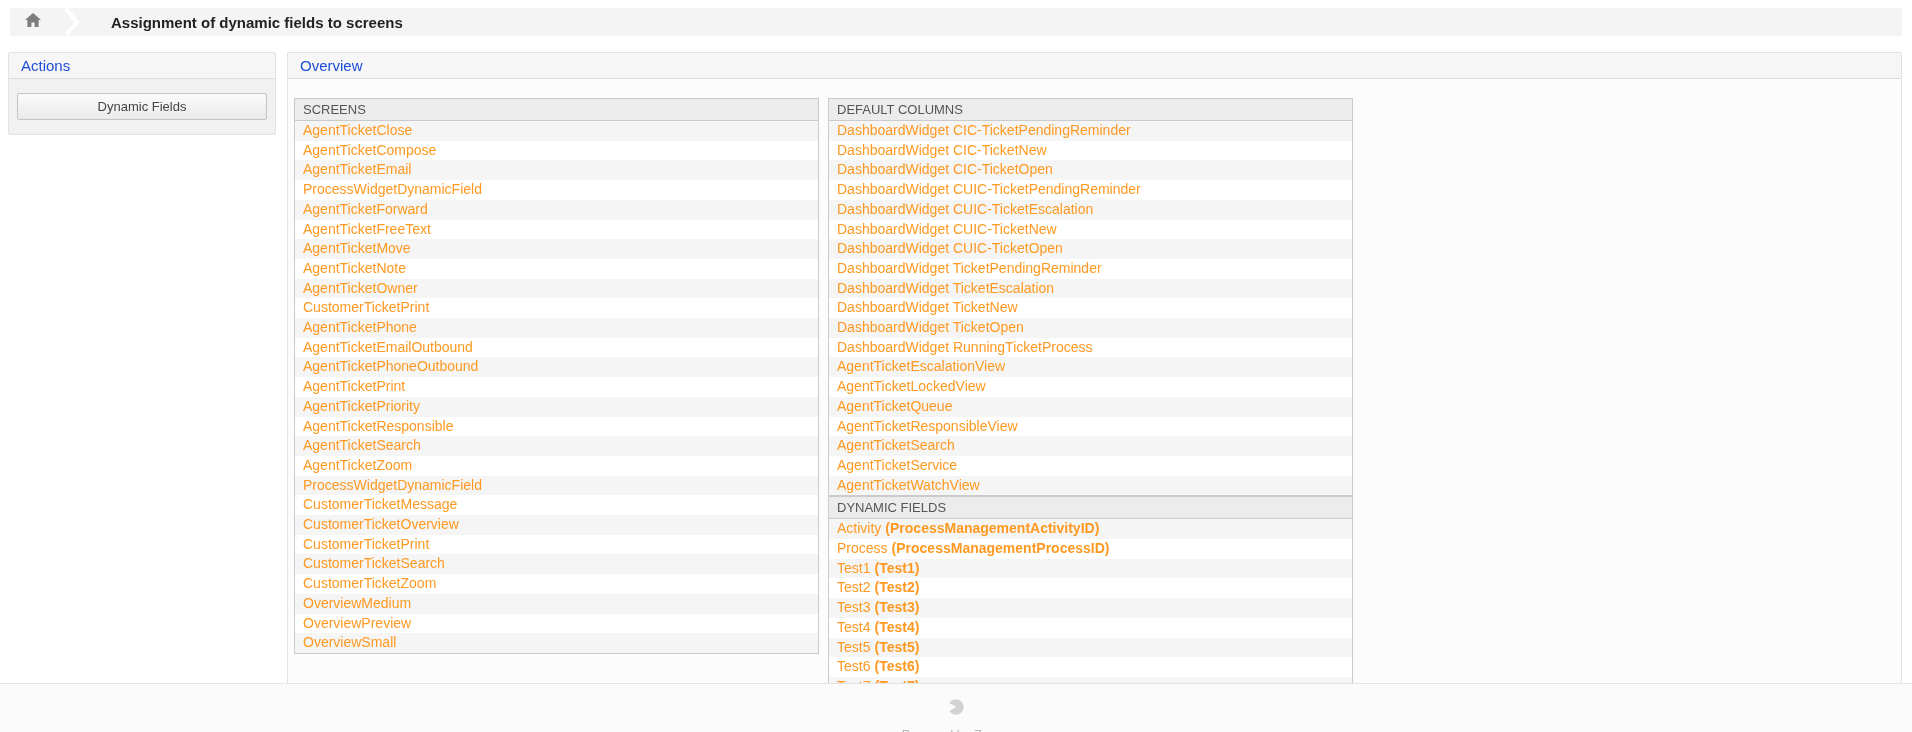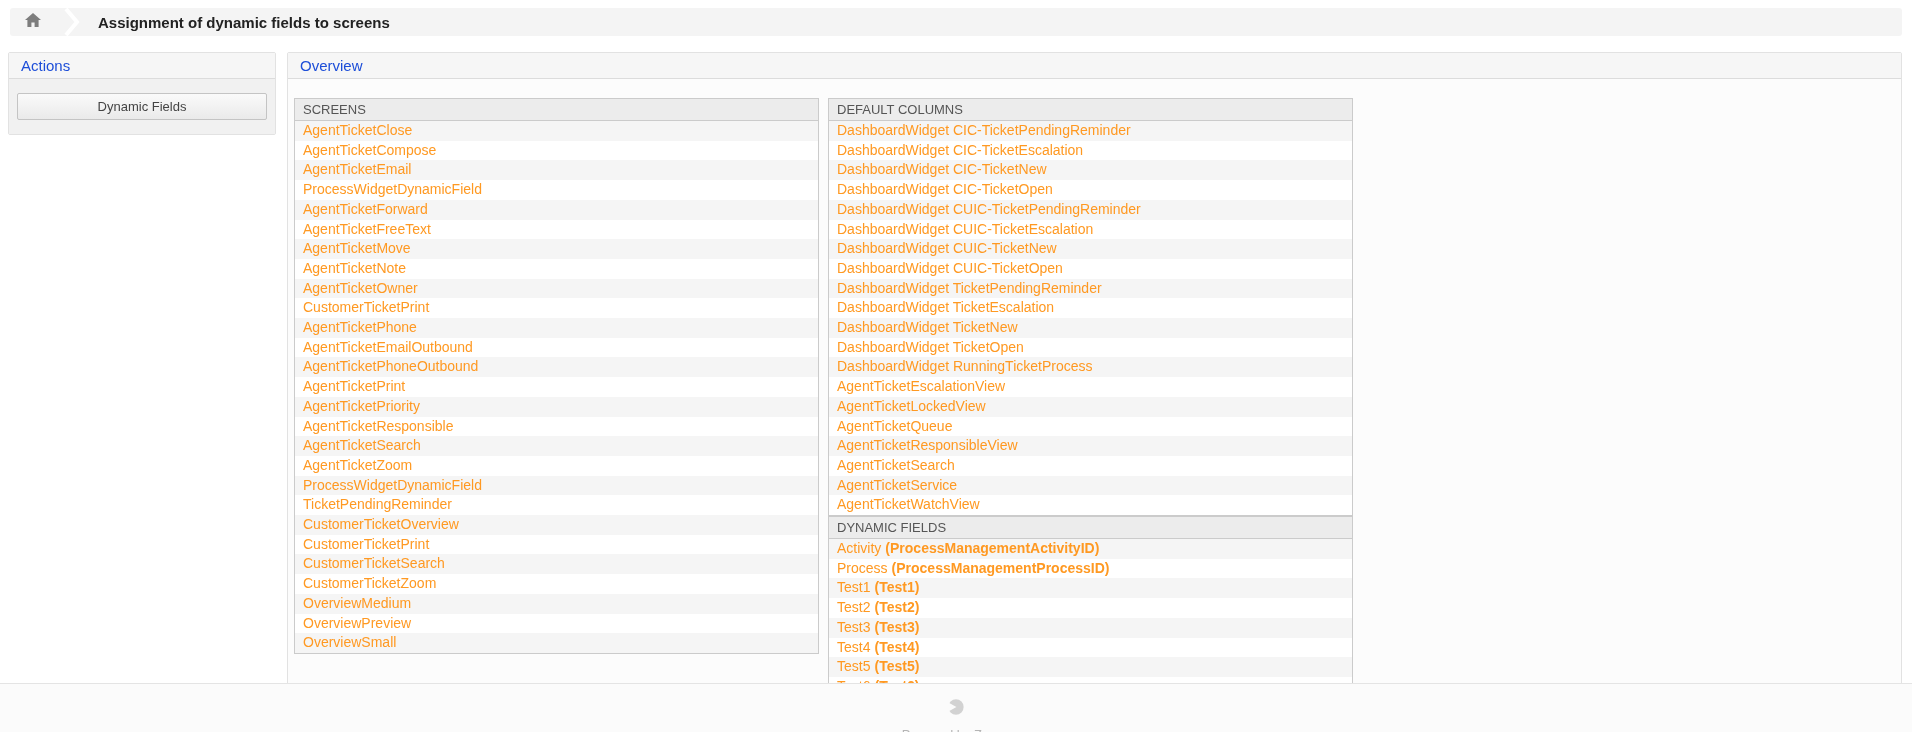--- a/index.html
+++ b/index.html
@@ -10,21 +10,21 @@
   }
 
   
   .crumb-bar {
     position:absolute; left:10px; right:10px; top:8px; height:28px;
     background:#f4f4f4; border-radius:3px;
     display:flex; align-items:center;
   }
   .home-link { width:46px; height:28px; display:flex; align-items:center; justify-content:center; cursor:pointer; }
   .crumb-sep { width:22px; height:28px; margin-left:8px; display:flex; align-items:center; }
-  .crumb-title { margin-left:12px; font-size:15px; font-weight:bold; color:#222; }
+  .crumb-title { margin-left:25px; font-size:15px; font-weight:bold; color:#222; }
 
   
   .sidebar { position:absolute; left:8px; top:52px; width:268px; }
   .content { position:absolute; left:287px; top:52px; width:1615px; }
 
   .widget { border:1px solid #e2e2e2; border-radius:2px; background:#fff; }
   .widget-header {
     height:26px; line-height:25px; background:#f6f6f6;
     border-bottom:1px solid #dcdcdc; padding:0 12px;
   }
@@ -135,21 +135,21 @@
             <div class="tbl-row">AgentTicketPriority</div>
 
             <div class="tbl-row">AgentTicketResponsible</div>
 
             <div class="tbl-row">AgentTicketSearch</div>
 
             <div class="tbl-row">AgentTicketZoom</div>
 
             <div class="tbl-row">ProcessWidgetDynamicField</div>
 
-            <div class="tbl-row">TicketPendingReminder</div>
+            <div class="tbl-row">CustomerTicketMessage</div>
 
             <div class="tbl-row">CustomerTicketOverview</div>
 
             <div class="tbl-row">CustomerTicketPrint</div>
 
             <div class="tbl-row">CustomerTicketSearch</div>
 
             <div class="tbl-row">CustomerTicketZoom</div>
 
             <div class="tbl-row">OverviewMedium</div>
@@ -159,21 +159,20 @@
             <div class="tbl-row">OverviewSmall</div>
           </div>
       </div>
 
       <div class="tbl">
         <div class="tbl-head">DEFAULT COLUMNS</div>
         <div>
 
             <div class="tbl-row">DashboardWidget CIC-TicketPendingReminder</div>
 
-            <div class="tbl-row">DashboardWidget CIC-TicketEscalation</div>
 
             <div class="tbl-row">DashboardWidget CIC-TicketNew</div>
 
             <div class="tbl-row">DashboardWidget CIC-TicketOpen</div>
 
             <div class="tbl-row">DashboardWidget CUIC-TicketPendingReminder</div>
 
             <div class="tbl-row">DashboardWidget CUIC-TicketEscalation</div>
 
             <div class="tbl-row">DashboardWidget CUIC-TicketNew</div>

